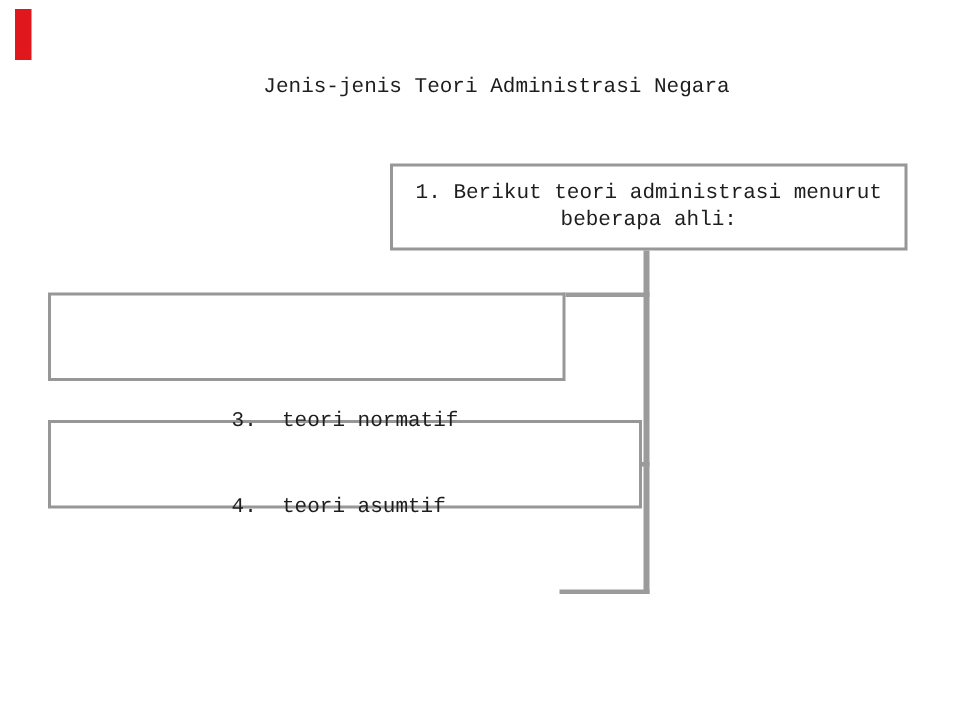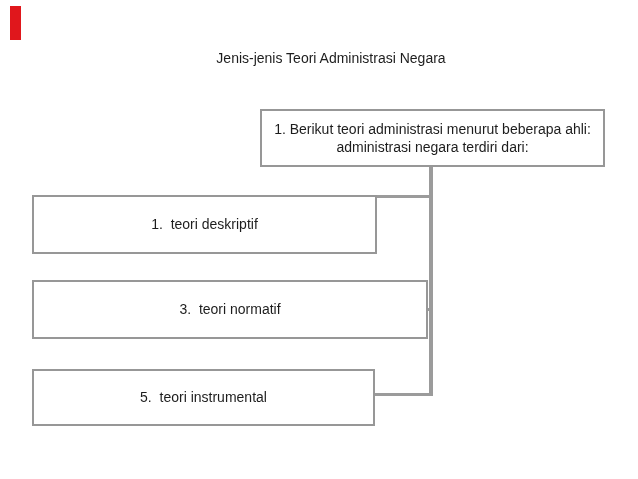--- a/index.html
+++ b/index.html
@@ -5,21 +5,21 @@
   html, body {
     margin: 0;
     padding: 0;
     background: #ffffff;
   }
   .slide {
     position: relative;
     width: 638px;
     height: 479px;
     background: #ffffff;
-    font-family: Liberation Sans, sans-serif;
+    font-family: Liberation Mono, monospace;
     color: #1d1d1d;
     overflow: hidden;
   }
   .accent-bar {
     position: absolute;
     left: 10px;
     top: 6px;
     width: 11px;
     height: 34px;
   }
@@ -80,34 +80,28 @@
 
   <div class="slide-title">Jenis-jenis Teori Administrasi Negara</div>
 
   <div class="connector trunk" style="background-color: rgb(155, 155, 155);"></div>
   <div class="connector branch-1" style="background-color: rgb(155, 155, 155);"></div>
   <div class="connector branch-2" style="background-color: rgb(155, 155, 155);"></div>
   <div class="connector branch-3" style="background-color: rgb(155, 155, 155);"></div>
 
   <div class="dbox root-box" style="border-color: rgb(151, 151, 151);">
     <div>1. Berikut teori administrasi menurut beberapa ahli:</div>
-    <div>administrasi negara terdiri dari:</div>
   </div>
 
   <div class="dbox child-box-1" style="border-color: rgb(151, 151, 151);">
     <div class="list-block">
-      <div>1.  teori deskriptif</div>
     </div>
   </div>
 
   <div class="dbox child-box-2" style="border-color: rgb(151, 151, 151);">
     <div class="list-block">
       <div>3.  teori normatif</div>
+      <div>4.  teori asumtif</div>
     </div>
   </div>
 
-  <div class="dbox child-box-3" style="border-color: rgb(151, 151, 151);">
-    <div class="list-block">
-      <div>5.  teori instrumental</div>
-    </div>
-  </div>
 
 </div>
 
 </body></html>

